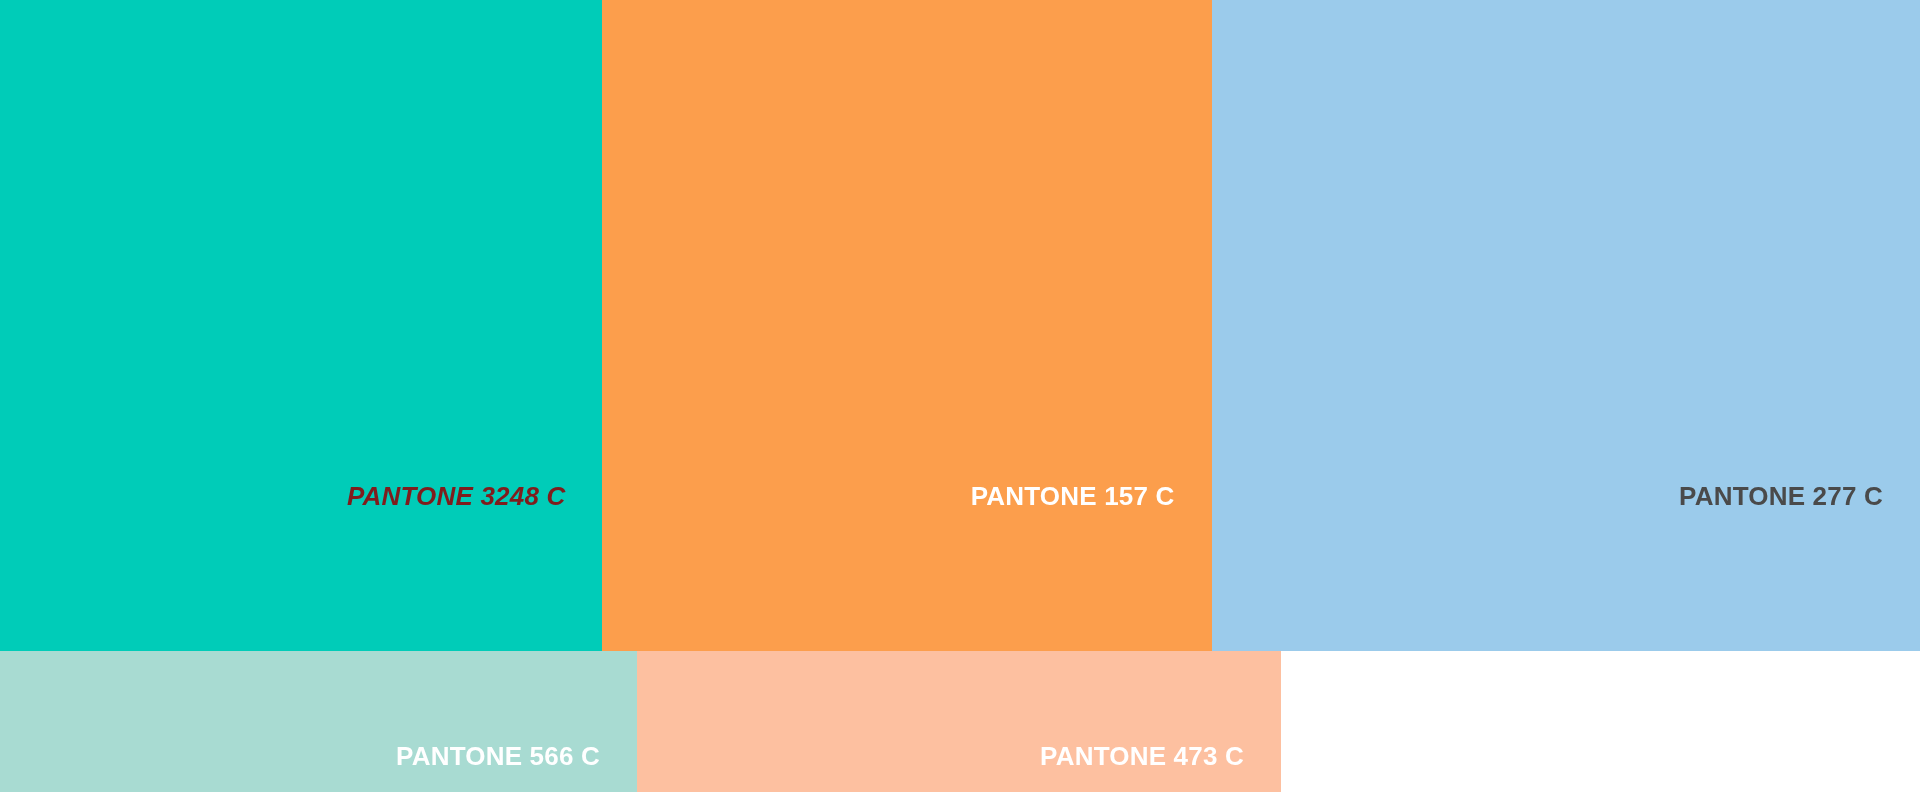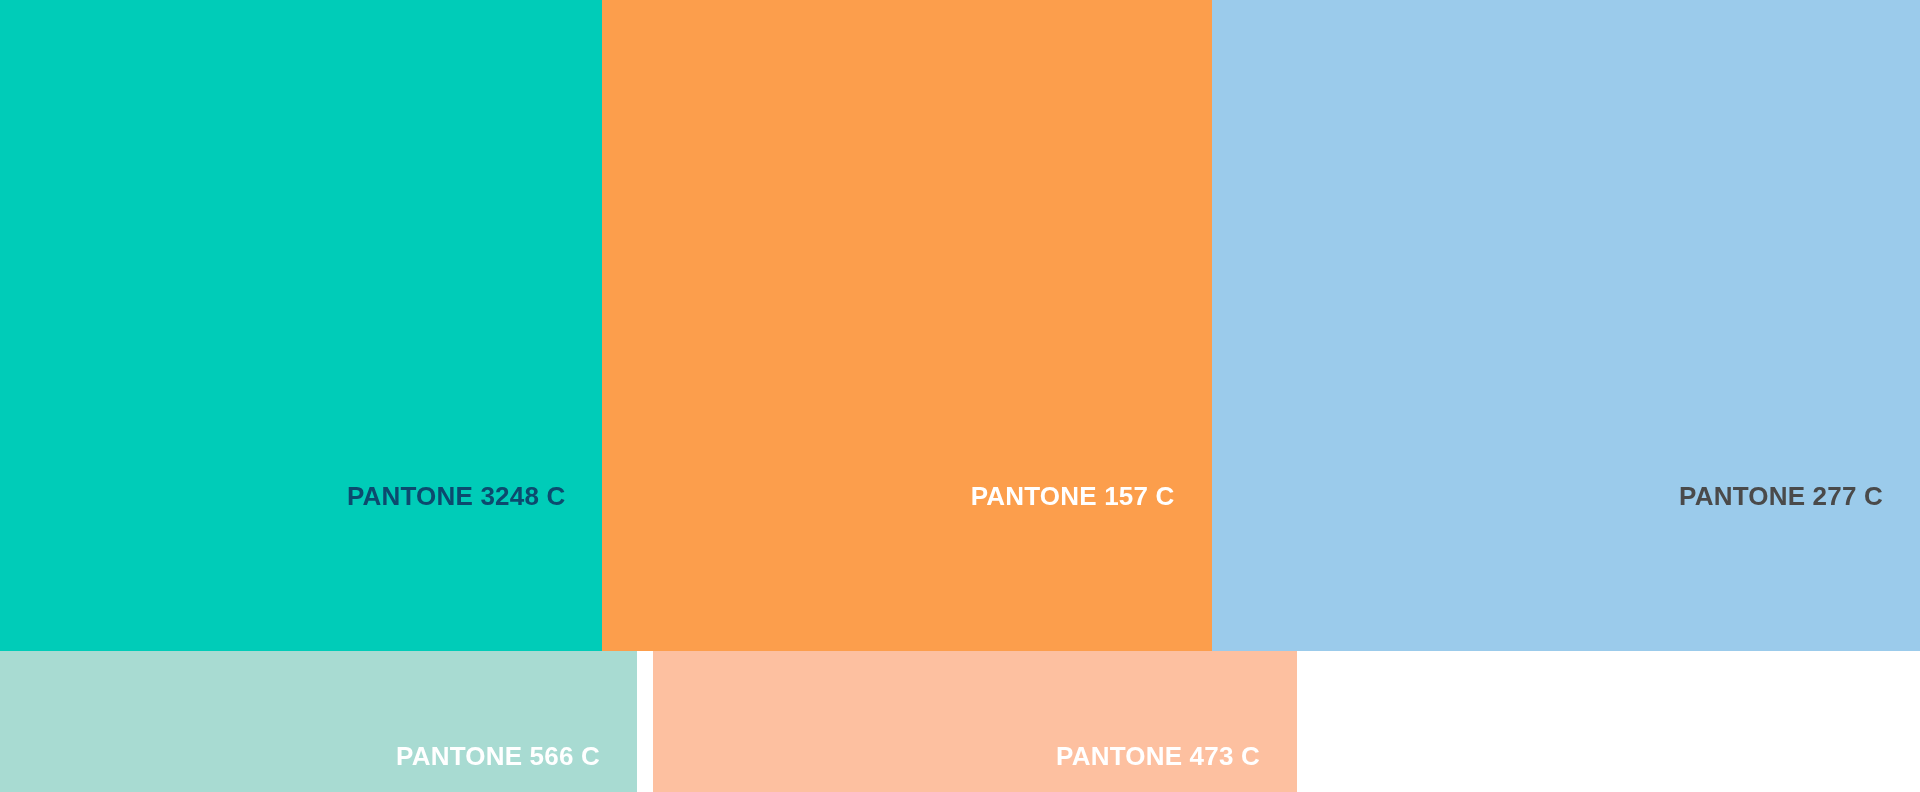--- a/index.html
+++ b/index.html
@@ -19,21 +19,21 @@
     flex-direction: column;
   }
 
   .swatch-row {
     display: flex;
     flex-direction: row;
     width: 100%;
   }
 
   #row-top    { height: 651px; }
-  #row-bottom { height: 141px; gap: 16px; }
+  #row-bottom { height: 141px; }
 
   .swatch {
     position: relative;
     height: 100%;
     display: flex;
     align-items: flex-end;
     justify-content: flex-end;
   }
 
   
@@ -65,21 +65,21 @@
   }
 </style>
 </head>
 <body>
 
 <div id="palette">
 
   <div class="swatch-row" id="row-top">
 
     <div class="swatch col-0" style="background-color: rgb(0, 204, 184);">
-      <span class="swatch-label" style="color: #0c4a6e;">PANTONE 3248 C</span>
+      <span class="swatch-label" style="color: #7f1d1d; font-style: italic;">PANTONE 3248 C</span>
     </div>
 
     <div class="swatch col-1" style="background-color: rgb(252, 158, 76);">
       <span class="swatch-label" style="color: rgb(255, 255, 255); margin-top: 8px;">PANTONE 157 C</span>
     </div>
 
     <div class="swatch col-2" style="background-color: rgb(155, 203, 235);">
       <span class="swatch-label" style="color: rgb(74, 74, 74);">PANTONE 277 C</span>
     </div>
 

